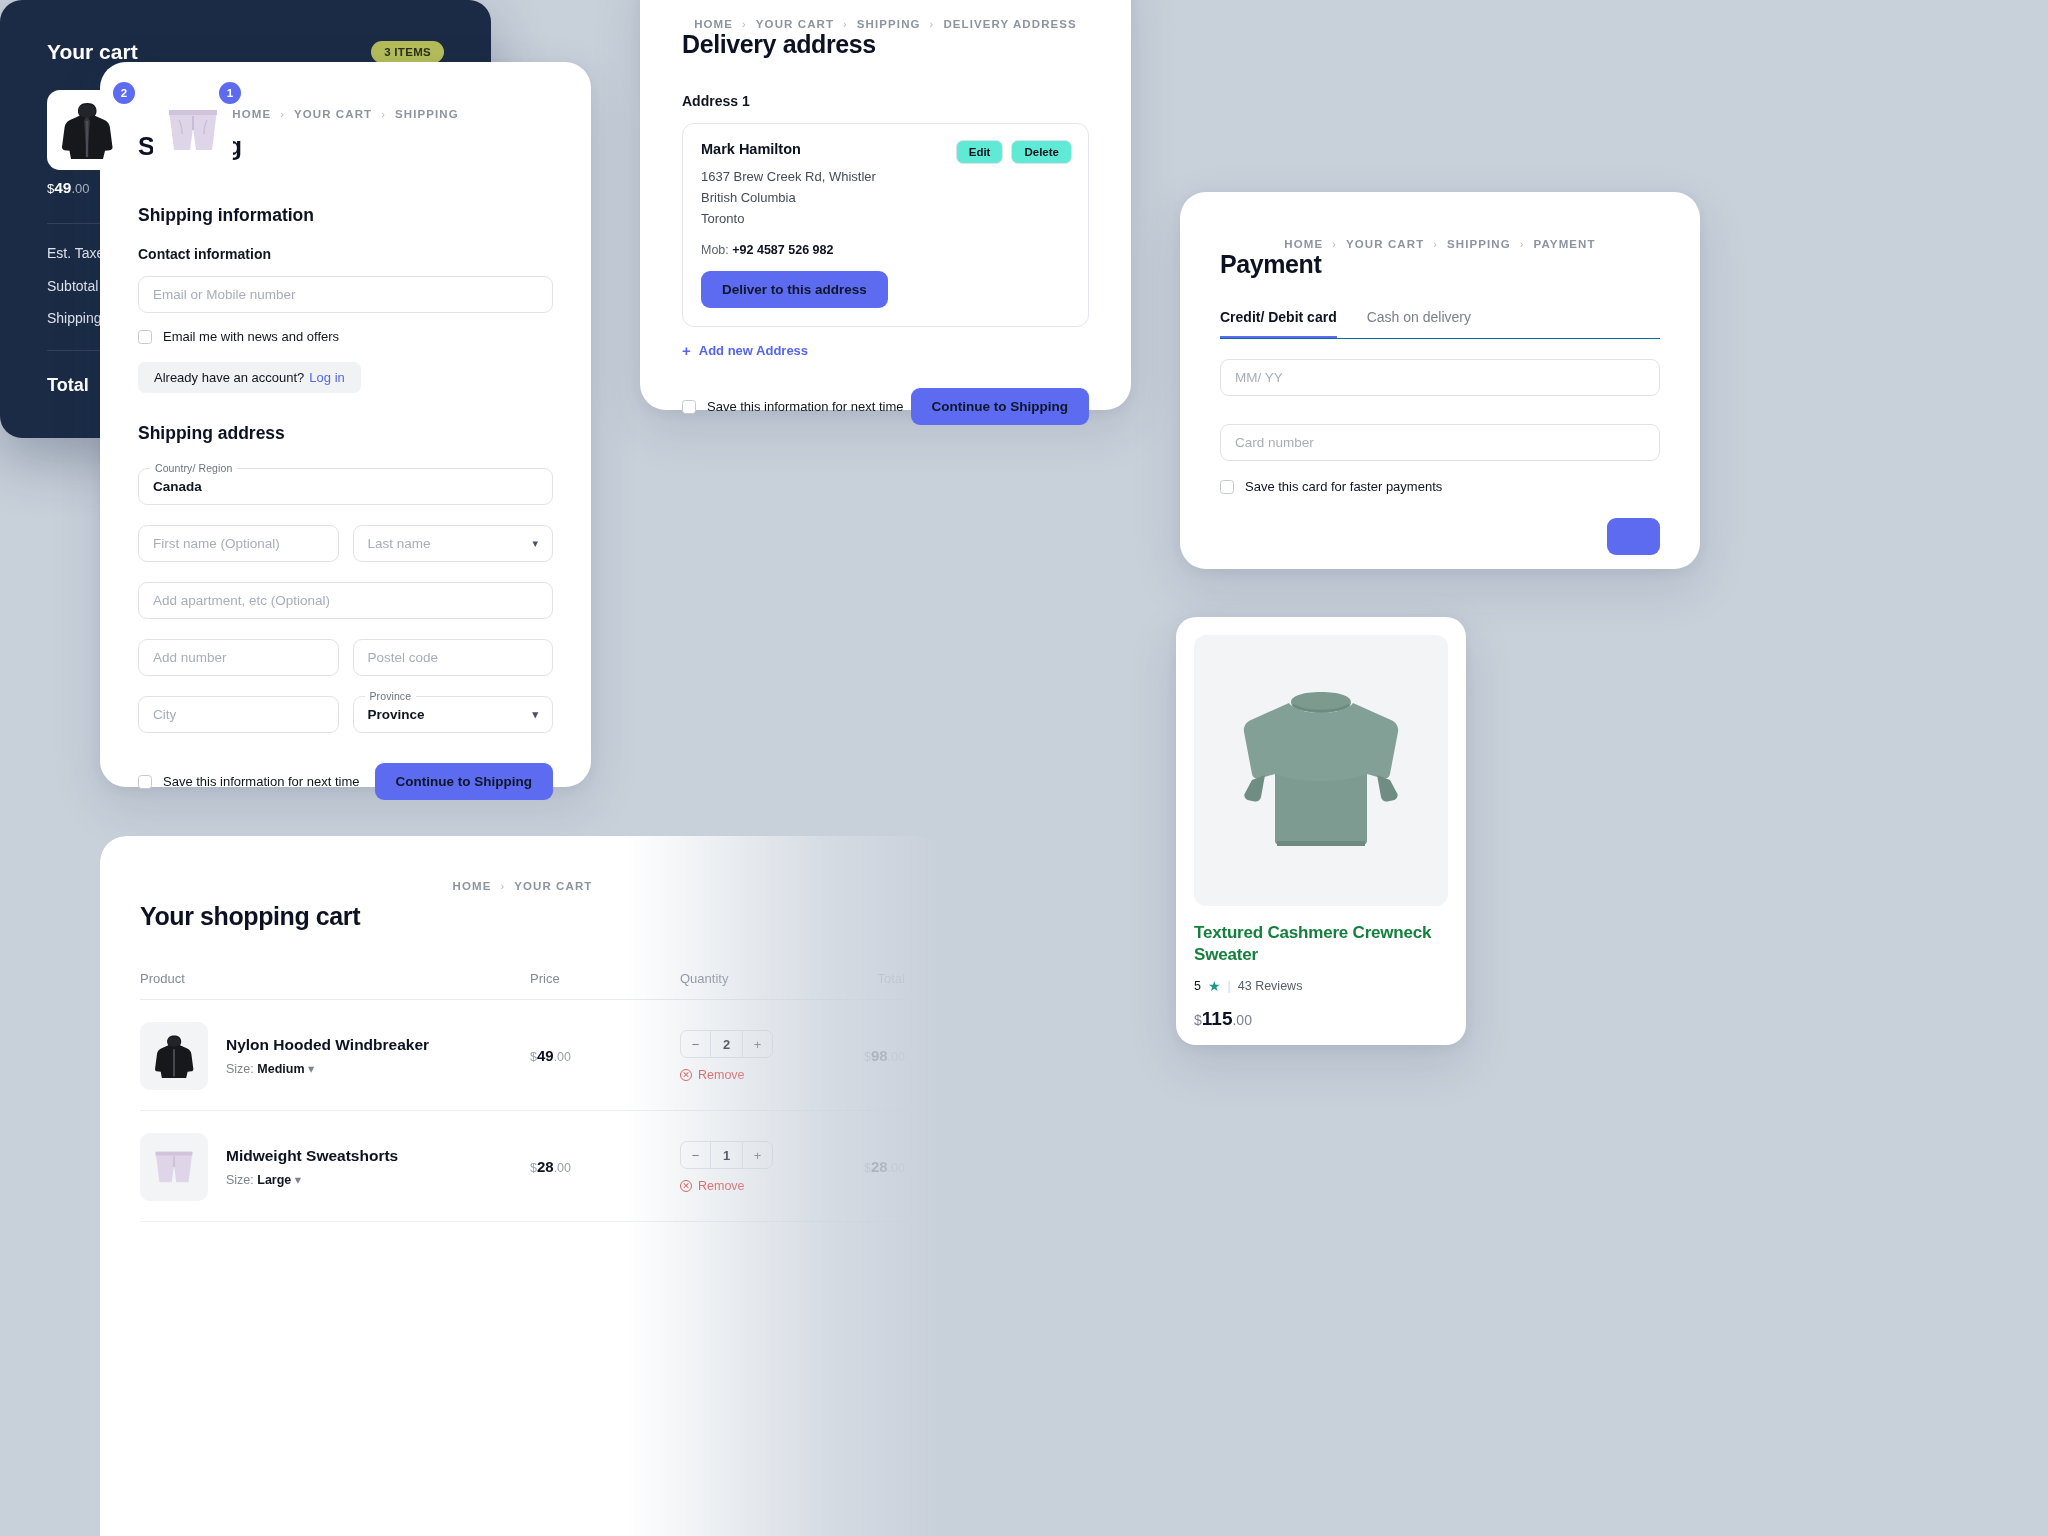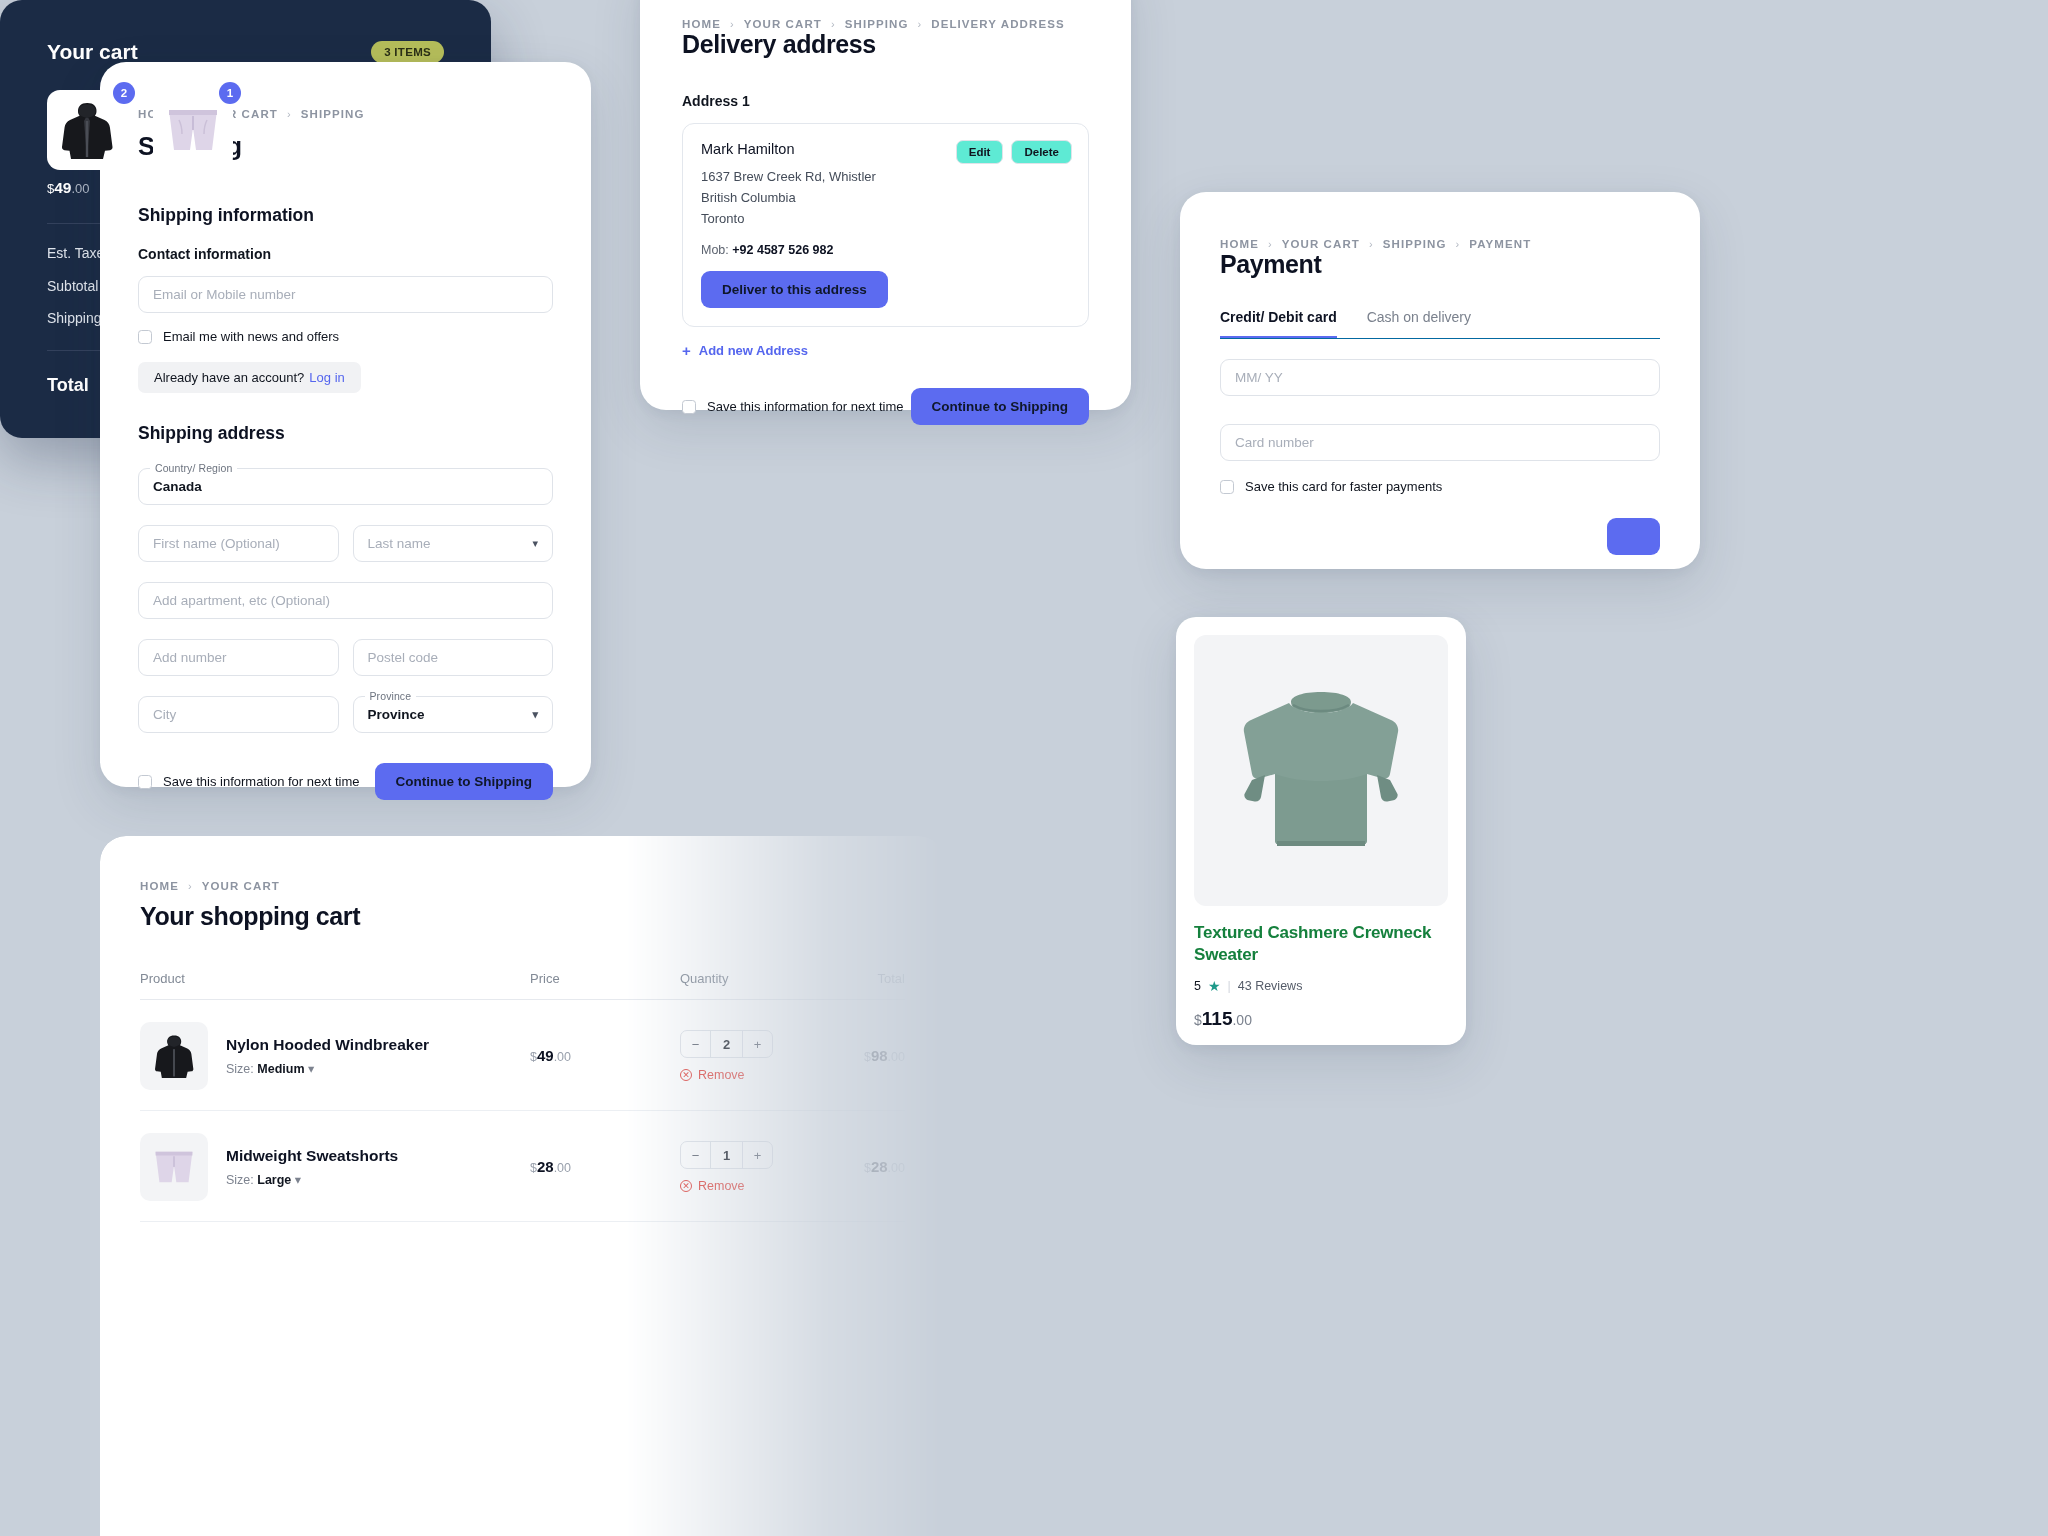--- a/index.html
+++ b/index.html
@@ -13,21 +13,21 @@
   .stage { position: relative; width: 2048px; height: 1536px; }
 
   .card {
     position: absolute;
     background: #ffffff;
     border-radius: 26px;
     box-shadow: 0 18px 50px rgba(40,55,80,0.13), 0 3px 12px rgba(40,55,80,0.07);
   }
 
   
-  .crumbs { display: flex; align-items: center; gap: 9px; font-size: 11.5px; letter-spacing: 1.1px; color: #8d94a1; font-weight: 600; }
+  .crumbs { display: flex; align-items: center; gap: 9px; font-size: 11.5px; letter-spacing: 1.1px; color: #8d94a1; font-weight: 600; justify-content: center; }
   .crumbs .sep { color: #b2b8c2; font-size: 11px; font-weight: 400; }
   .crumbs .cur { color: #8d94a1; }
 
   .page-title { font-size: 25px; font-weight: 700; color: #0d1222; letter-spacing: -0.4px; }
 
   
   .sec-title { font-size: 17.5px; font-weight: 700; color: #0d1222; }
   .lbl { font-size: 14px; font-weight: 700; color: #10151f; }
   .field {
     border: 1px solid #dfe3e9; border-radius: 9px; background: #fff;
@@ -64,21 +64,21 @@
     font-family: "Liberation Sans", sans-serif;
   }
 
   
   #shipping-card { left: 100px; top: 62px; width: 491px; height: 725px; padding: 46px 38px 0 38px; }
   #shipping-card .page-title { margin-top: 12px; }
 
   
   #delivery-card { left: 640px; top: -40px; width: 491px; height: 450px; padding: 58px 42px 0 42px; }
   .addr-box { border: 1px solid #e3e7ed; border-radius: 12px; padding: 17px 18px 18px 18px; position: relative; }
-  .addr-name { font-size: 14.5px; font-weight: 400; color: #0d1222; margin-bottom: 9px; }
+  .addr-name { font-size: 14.5px; font-weight: 700; color: #0d1222; margin-bottom: 9px; }
   .addr-line { font-size: 13px; color: #444c59; line-height: 1.62; }
   .addr-actions { position: absolute; right: 16px; top: 16px; display: flex; gap: 8px; }
   .add-new { display: flex; align-items: center; gap: 8px; color: #5566ee; font-size: 13px; font-weight: 600; }
   .add-new .plus { font-size: 15px; line-height: 1; }
 
   
   #cart-card {
     left: 640px; top: 459px; width: 491px; height: 438px;
     background: #1b2b45; border-radius: 22px; padding: 40px 47px 0 47px;
     box-shadow: 0 22px 55px rgba(25,40,70,0.30);

